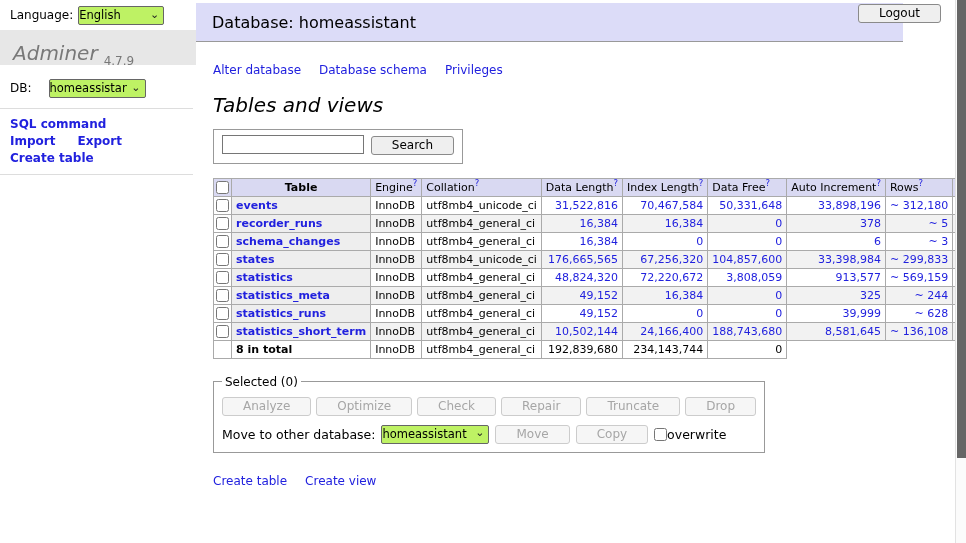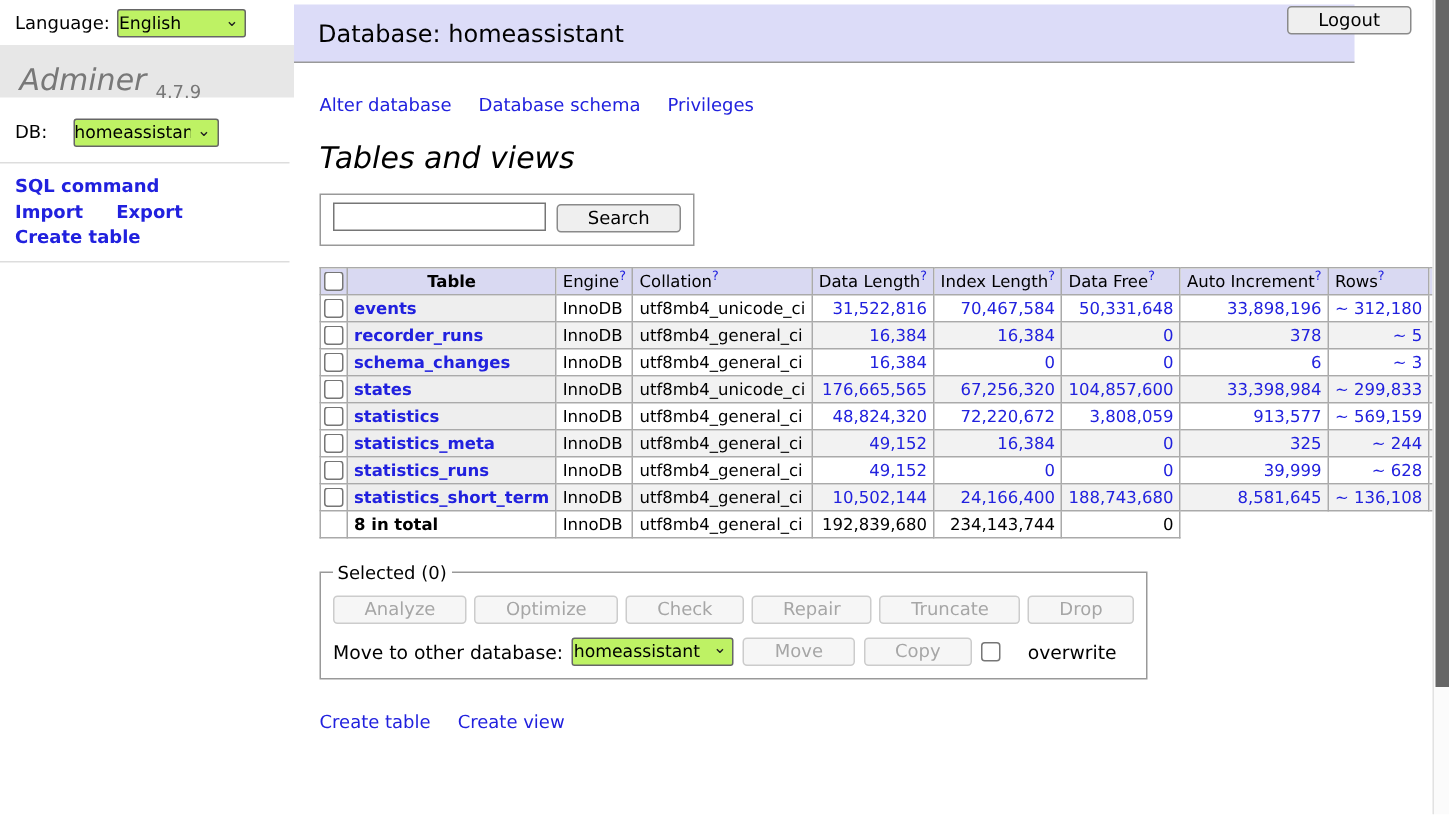--- a/index.html
+++ b/index.html
@@ -73,21 +73,21 @@
   tbody th.tname a { font-weight:700; }
   td.num { text-align:right; }
   td.shade { background:#f2f2f2; }
   tr.total td, tr.total th { font-size:11px; }
   tr.total th.tlabel { background:#fff; text-align:left; font-weight:700; }
   tr.total td.noborder { border:none; background:#fff; }
 
   #selected-fs { margin-top:16px; }
   .btnrow { display:flex; gap:5px; margin-top:3px; }
   .moverow { display:flex; align-items:center; gap:6px; margin-top:9px; font-size:12.5px; }
-  .ovw { display:flex; align-items:center; gap:18px; }
+  .ovw { display:flex; align-items:center; gap:0; }
 
   
   #scrollbar { position:absolute; top:0; right:0; width:11px; height:543px;
     background:#fbfbfb; border-left:1px solid #e2e2e2; }
   #scroll-thumb { position:absolute; top:0; left:1px; width:9px; height:458px; background:#666; }
 </style>
 </head>
 <body>
 
 <div id="lang">

